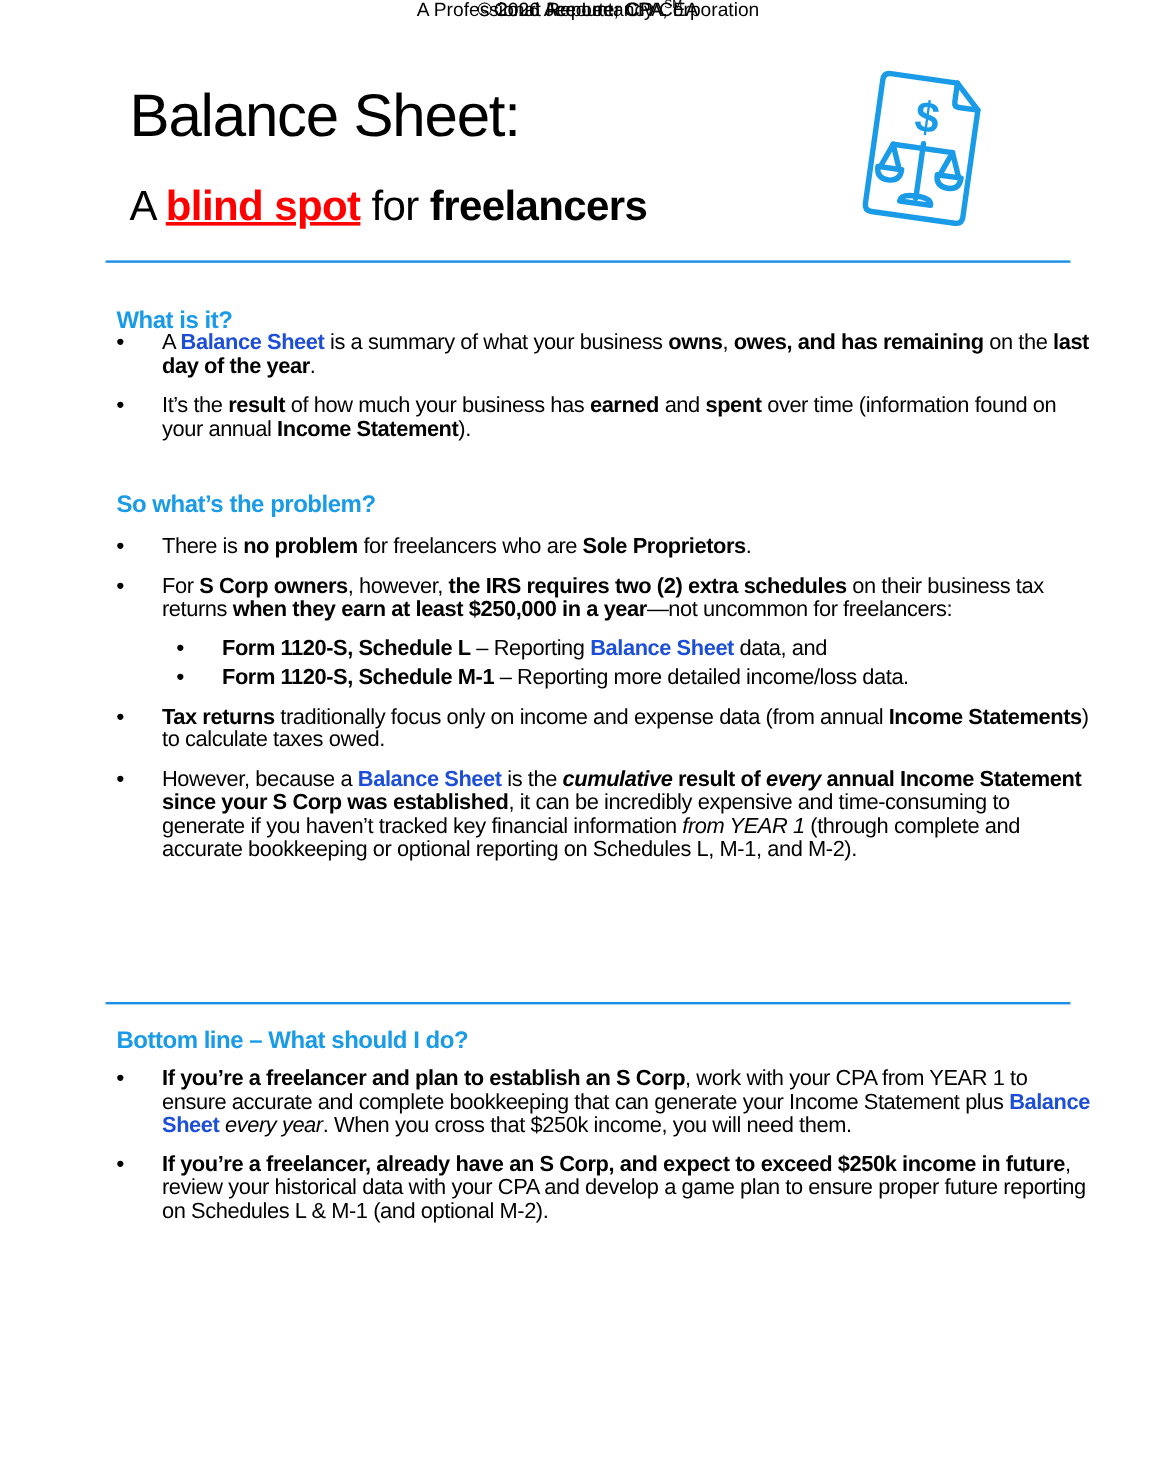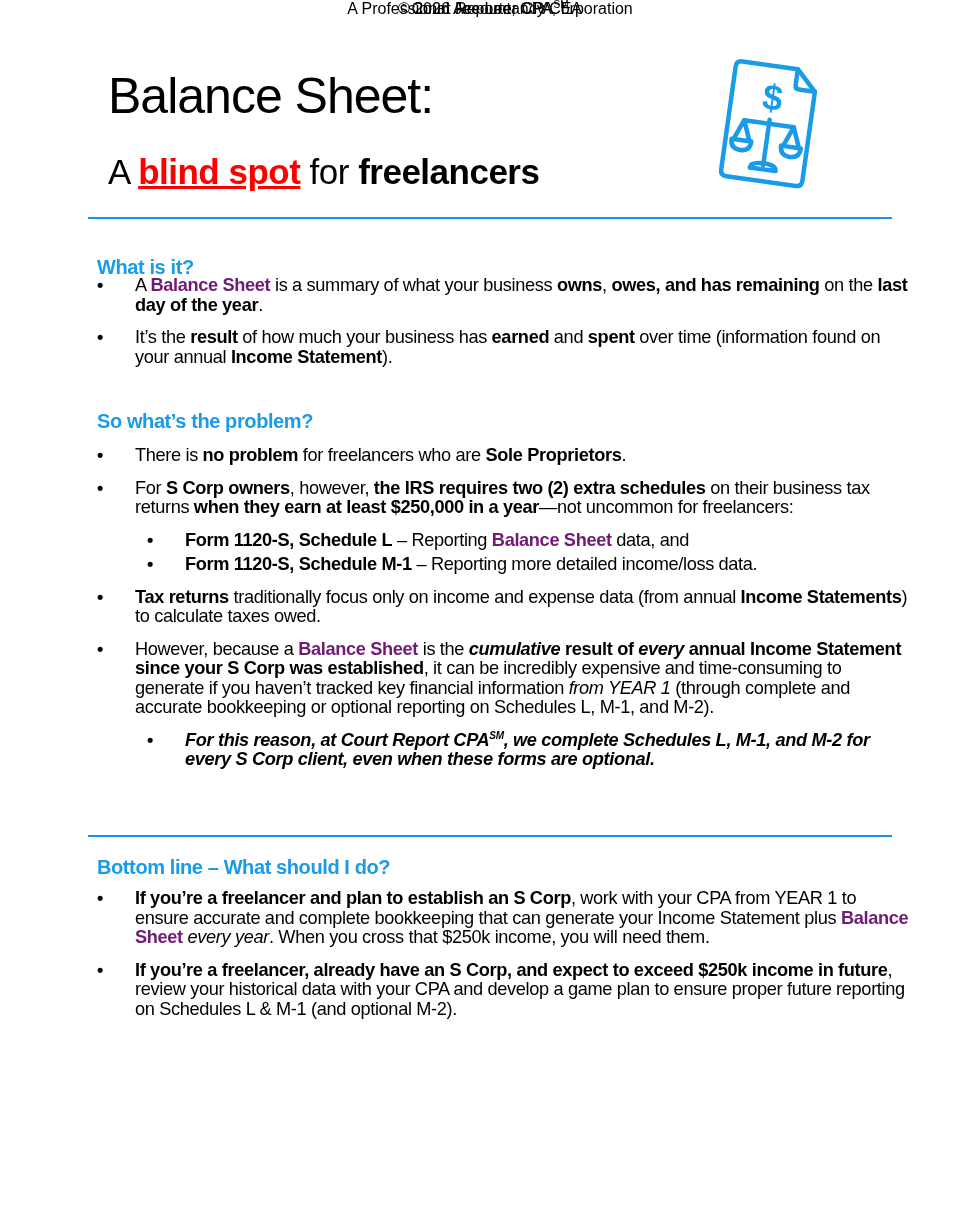--- a/index.html
+++ b/index.html
@@ -16,21 +16,21 @@
   .section-h { position: absolute; left: 97px; font-size: 20px; font-weight: 700; color: #1a9be8;
                letter-spacing: -0.4px; white-space: nowrap; }
   .bullets { position: absolute; left: 97px; width: 812px; margin: 0; padding: 0; list-style: none; }
   .bullets li { position: relative; padding-left: 38px; font-size: 18.2px; line-height: 19.5px;
                 letter-spacing: -0.35px; margin-bottom: 13px; }
   .bullets li::before { content: "•"; position: absolute; left: 0; top: 0; font-weight: 700; }
   .bullets li.sub { padding-left: 88px; margin-bottom: 5px; }
   .bullets li.sub::before { left: 50px; }
   .b { font-weight: 700; }
   .i { font-style: italic; }
-  .red { color: #701a75; font-weight: 700; }
+  .red { color: #1d4ed8; font-weight: 700; }
   sup { font-size: 10px; line-height: 0; }
   .footer { position: absolute; left: 0; width: 980px; text-align: center; }
 </style>
 </head>
 <body>
 
 <div class="title">Balance Sheet:</div>
 <div class="subtitle">
   <span>A </span><span class="red">blind spot</span><span> for </span><span class="bold">freelancers</span>
 </div>
@@ -59,21 +59,20 @@
   </ul>
 
 <div class="section-h" style="top:410px;">So what’s the problem?</div>
 <ul class="bullets" style="top:446px;">
     <li><span class="">There is </span><span class="b">no problem</span><span class=""> for freelancers who are </span><span class="b">Sole Proprietors</span><span class="">.</span></li>
     <li><span class="">For </span><span class="b">S Corp owners</span><span class="">, however, </span><span class="b">the IRS requires two (2) extra schedules</span><span class=""> on their business tax returns </span><span class="b">when they earn at least $250,000 in a year</span><span class="">—not uncommon for freelancers:</span></li>
     <li class="sub"><span class="b">Form 1120-S, Schedule L</span><span class=""> – Reporting </span><span class="red">Balance Sheet</span><span class=""> data, and</span></li>
     <li class="sub" style="margin-bottom: 13px;"><span class="b">Form 1120-S, Schedule M-1</span><span class=""> – Reporting more detailed income/loss data.</span></li>
     <li><span class="b">Tax returns</span><span class=""> traditionally focus only on income and expense data (from annual </span><span class="b">Income Statements</span><span class="">) to calculate taxes owed.</span></li>
     <li><span class="">However, because a </span><span class="red">Balance Sheet</span><span class=""> is the </span><span class="b i">cumulative</span><span class="b"> result of </span><span class="b i">every</span><span class="b"> annual Income Statement since your S Corp was established</span><span class="">, it can be incredibly expensive and time-consuming to generate if you haven’t tracked key financial information </span><span class="i">from YEAR 1</span><span class=""> (through complete and accurate bookkeeping or optional reporting on Schedules L, M-1, and M-2).</span></li>
-    <li class="sub"><span class="b i">For this reason, at Court Report CPA</span><sup class="b i">SM</sup><span class="b i">, we complete Schedules L, M-1, and M-2 for every S Corp client, even when these forms are optional.</span></li>
   </ul>
 
 <div class="rule" style="top:835px;"></div>
 
 <div class="section-h" style="top:856px;">Bottom line – What should I do?</div>
 <ul class="bullets" style="top:889px;">
     <li><span class="b">If you’re a freelancer and plan to establish an S Corp</span><span class="">, work with your CPA from YEAR 1 to ensure accurate and complete bookkeeping that can generate your Income Statement plus </span><span class="red">Balance Sheet</span><span class=""> </span><span class="i">every year</span><span class="">. When you cross that $250k income, you will need them.</span></li>
     <li><span class="b">If you’re a freelancer, already have an S Corp, and expect to exceed $250k income in future</span><span class="">, review your historical data with your CPA and develop a game plan to ensure proper future reporting on Schedules L &amp; M-1 (and optional M-2).</span></li>
   </ul>
 

